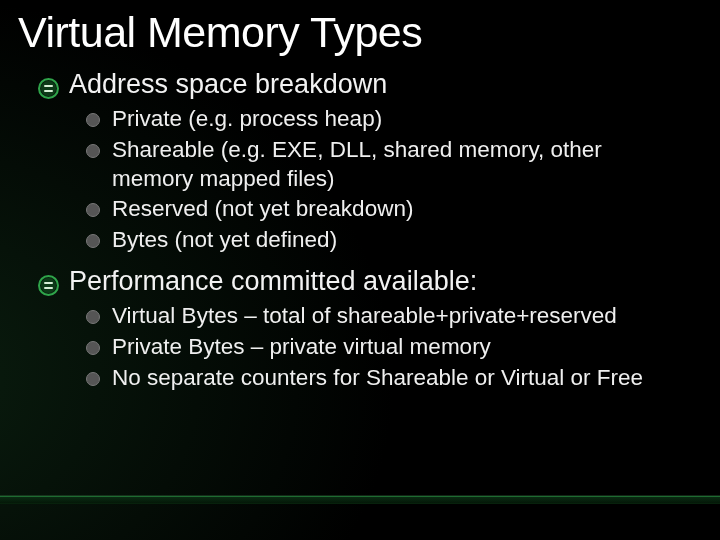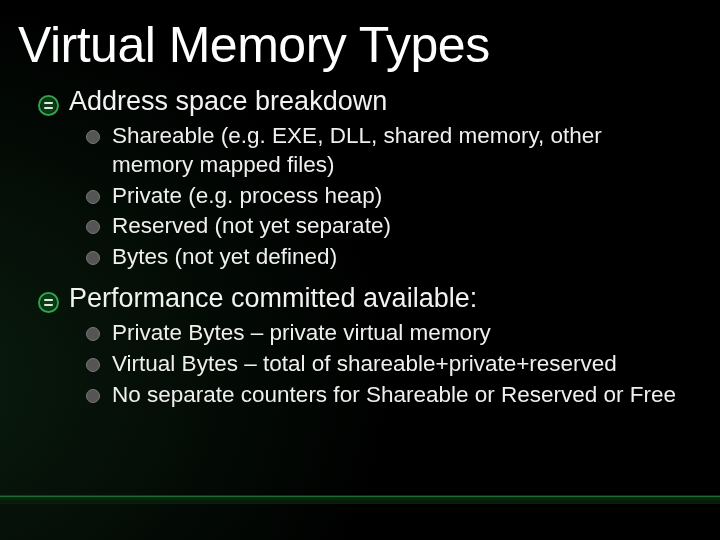--- a/index.html
+++ b/index.html
@@ -9,23 +9,23 @@
       radial-gradient(ellipse 900px 700px at -100px 380px,
         rgba(20,60,30,0.5) 0%, rgba(0,0,0,0) 55%),
       #000;
     color:#fff;
     font-family:"Segoe UI","Helvetica Neue",Arial,sans-serif;
     overflow:hidden;
     position:relative;
   }
   .slide{position:relative;width:100%;height:100%}
   .title{
-    font-size:50px;
+    font-size:43px;
     font-weight:400;
-    padding:16px 0 0 18px;
+    padding:8px 0 0 18px;
     letter-spacing:-0.5px;
     color:#fff;
   }
   .body{padding:6px 36px 0 38px}
   .l1{
     font-size:27px;
     color:#f2f2f2;
     padding:6px 0 2px 0;
     position:relative;
   }
@@ -82,53 +82,53 @@
 
     <div class="l1">
       <div class="row">
         <span class="badge"></span>
         <span class="l1-text">Address space breakdown</span>
       </div>
     </div>
     <div class="l2list">
       <div class="l2">
         <span class="dot"></span>
+        <span class="l2-text">Private (e.g. process heap)</span>
+      </div>
+      <div class="l2">
+        <span class="dot"></span>
         <span class="l2-text">Shareable (e.g. EXE, DLL, shared memory, other memory mapped files)</span>
       </div>
       <div class="l2">
         <span class="dot"></span>
-        <span class="l2-text">Private (e.g. process heap)</span>
-      </div>
-      <div class="l2">
-        <span class="dot"></span>
-        <span class="l2-text">Reserved (not yet separate)</span>
+        <span class="l2-text">Reserved (not yet breakdown)</span>
       </div>
       <div class="l2">
         <span class="dot"></span>
         <span class="l2-text">Bytes (not yet defined)</span>
       </div>
     </div>
 
     <div class="l1">
       <div class="row">
         <span class="badge"></span>
         <span class="l1-text">Performance committed available:</span>
       </div>
     </div>
     <div class="l2list">
       <div class="l2">
         <span class="dot"></span>
+        <span class="l2-text">Virtual Bytes – total of shareable+private+reserved</span>
+      </div>
+      <div class="l2">
+        <span class="dot"></span>
         <span class="l2-text">Private Bytes – private virtual memory</span>
       </div>
       <div class="l2">
         <span class="dot"></span>
-        <span class="l2-text">Virtual Bytes – total of shareable+private+reserved</span>
-      </div>
-      <div class="l2">
-        <span class="dot"></span>
-        <span class="l2-text">No separate counters for Shareable or Reserved or Free</span>
+        <span class="l2-text">No separate counters for Shareable or Virtual or Free</span>
       </div>
     </div>
 
   </div>
 
   <div class="hr-band"></div>
 </div>
 
 </body></html>

